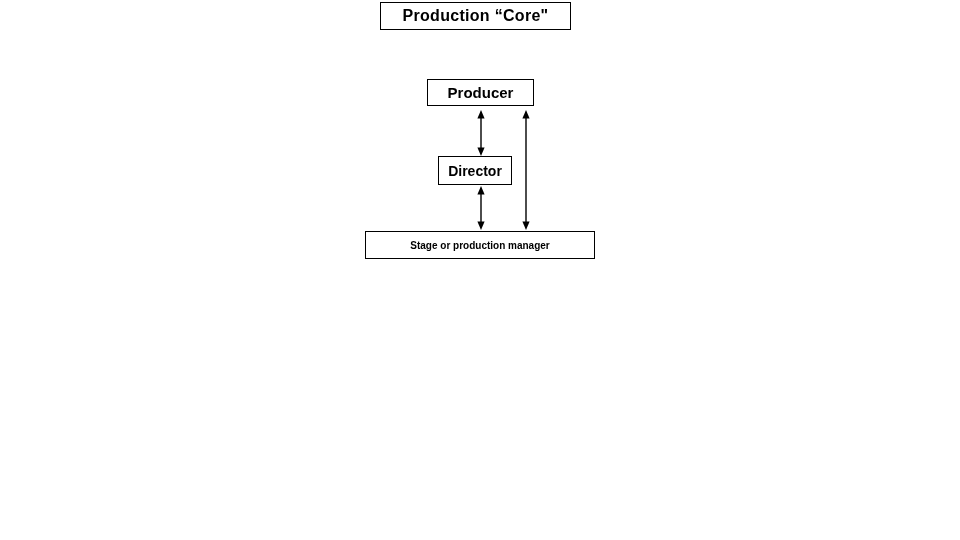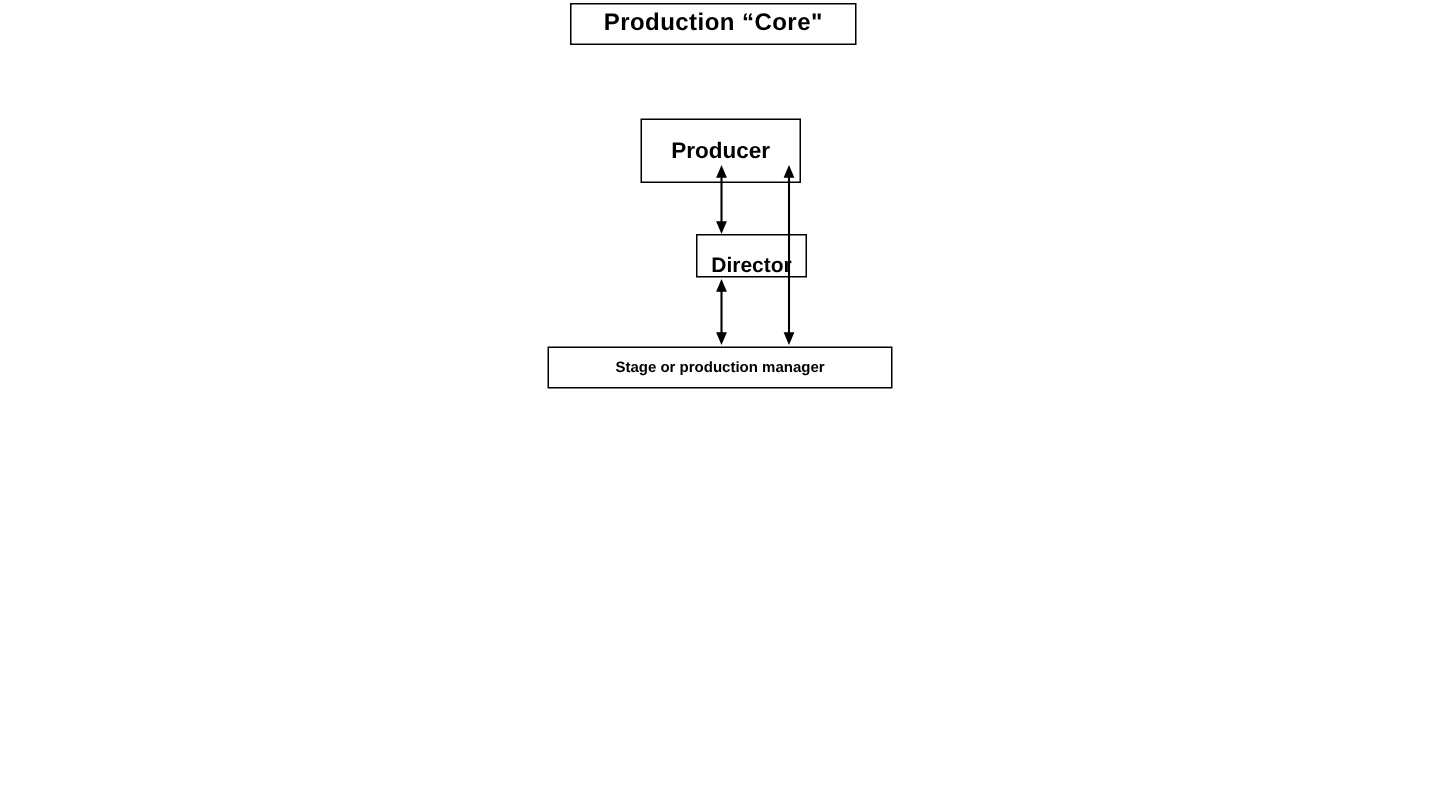--- a/index.html
+++ b/index.html
@@ -29,28 +29,27 @@
     color: #000000;
   }
   #title-box {
     left: 380px; top: 2px;
     width: 191px; height: 28px;
     font-size: 16px;
     letter-spacing: 0.3px;
   }
   #producer-box {
     left: 427px; top: 79px;
-    width: 107px; height: 43px;
+    width: 107px; height: 27px;
     font-size: 15px;
   }
   #director-box {
-    left: 464px; top: 156px;
+    left: 438px; top: 156px;
     width: 74px; height: 29px;
     font-size: 14px;
-    align-items: flex-end;
   }
   #stage-manager-box {
     left: 365px; top: 231px;
     width: 230px; height: 28px;
     font-size: 10px;
   }
   #connector-layer {
     position: absolute;
     left: 0; top: 0;
     width: 960px;

